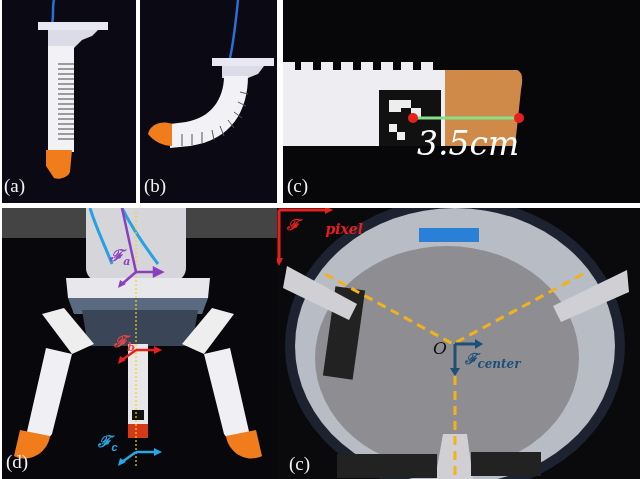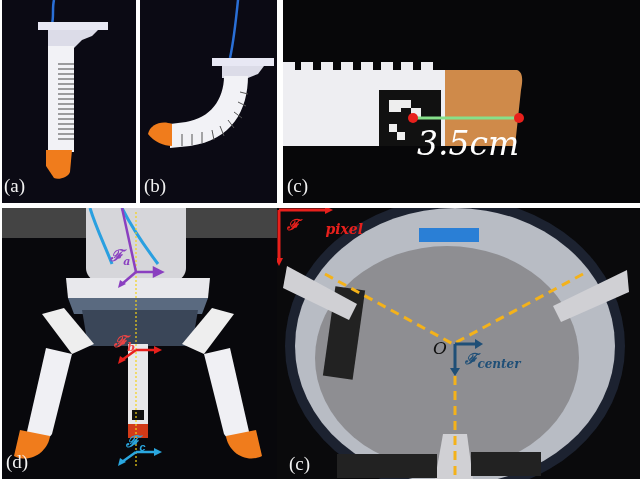--- a/index.html
+++ b/index.html
@@ -124,21 +124,21 @@
     <line x1="134" y1="142" x2="120" y2="152" stroke="#e8201c" stroke-width="2.5"></line>
     <polygon points="116,156 118,148 124,152" fill="#e8201c"></polygon>
 
     <line x1="134" y1="244" x2="156" y2="244" stroke="#2aa7e0" stroke-width="2.5"></line>
     <polygon points="160,244 152,240 152,248" fill="#2aa7e0"></polygon>
     <line x1="134" y1="244" x2="120" y2="254" stroke="#2aa7e0" stroke-width="2.5"></line>
     <polygon points="116,258 118,250 124,254" fill="#2aa7e0"></polygon>
   </svg>
   <span class="math" style="position:absolute;left:108px;top:36px;font-size:16px;color:#8a3fc0;"><span>ℱ</span><sub style="font-size:11px;">a</sub></span>
   <span class="math" style="position:absolute;left:112px;top:122px;font-size:16px;color:#ef4444;"><span>ℱ</span><sub style="font-size:11px;">b</sub></span>
-  <span class="math" style="position:absolute;left:124px;top:222px;font-size:16px;color:#2aa7e0;font-family:Liberation Mono, monospace;"><span>ℱ</span><sub style="font-size:11px;">c</sub></span>
+  <span class="math" style="position:absolute;left:96px;top:222px;font-size:16px;color:#2aa7e0;font-family:Liberation Mono, monospace;"><span>ℱ</span><sub style="font-size:11px;">c</sub></span>
   <span class="lbl" style="left:4px;top:244px;">(d)</span>
 </div>
 
 <div class="panel" style="left:277px;top:208px;width:363px;height:271px;background:#0a0a0c;">
   <svg width="363" height="271">
     <ellipse cx="178" cy="138" rx="170" ry="148" fill="#1c2230"></ellipse>
     <ellipse cx="178" cy="138" rx="160" ry="138" fill="#b8bcc4"></ellipse>
     <ellipse cx="170" cy="150" rx="132" ry="112" fill="#8e8e92"></ellipse>
     <rect x="52" y="80" width="30" height="90" fill="#222" transform="rotate(8 67 125)"></rect>
     <rect x="142" y="20" width="60" height="14" fill="#2a7fd6"></rect>

